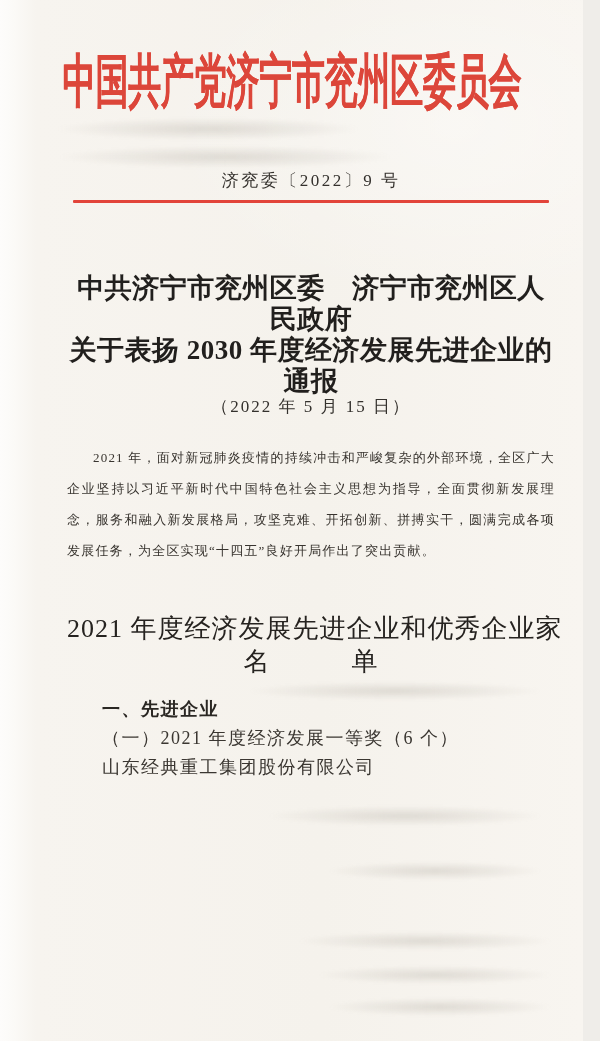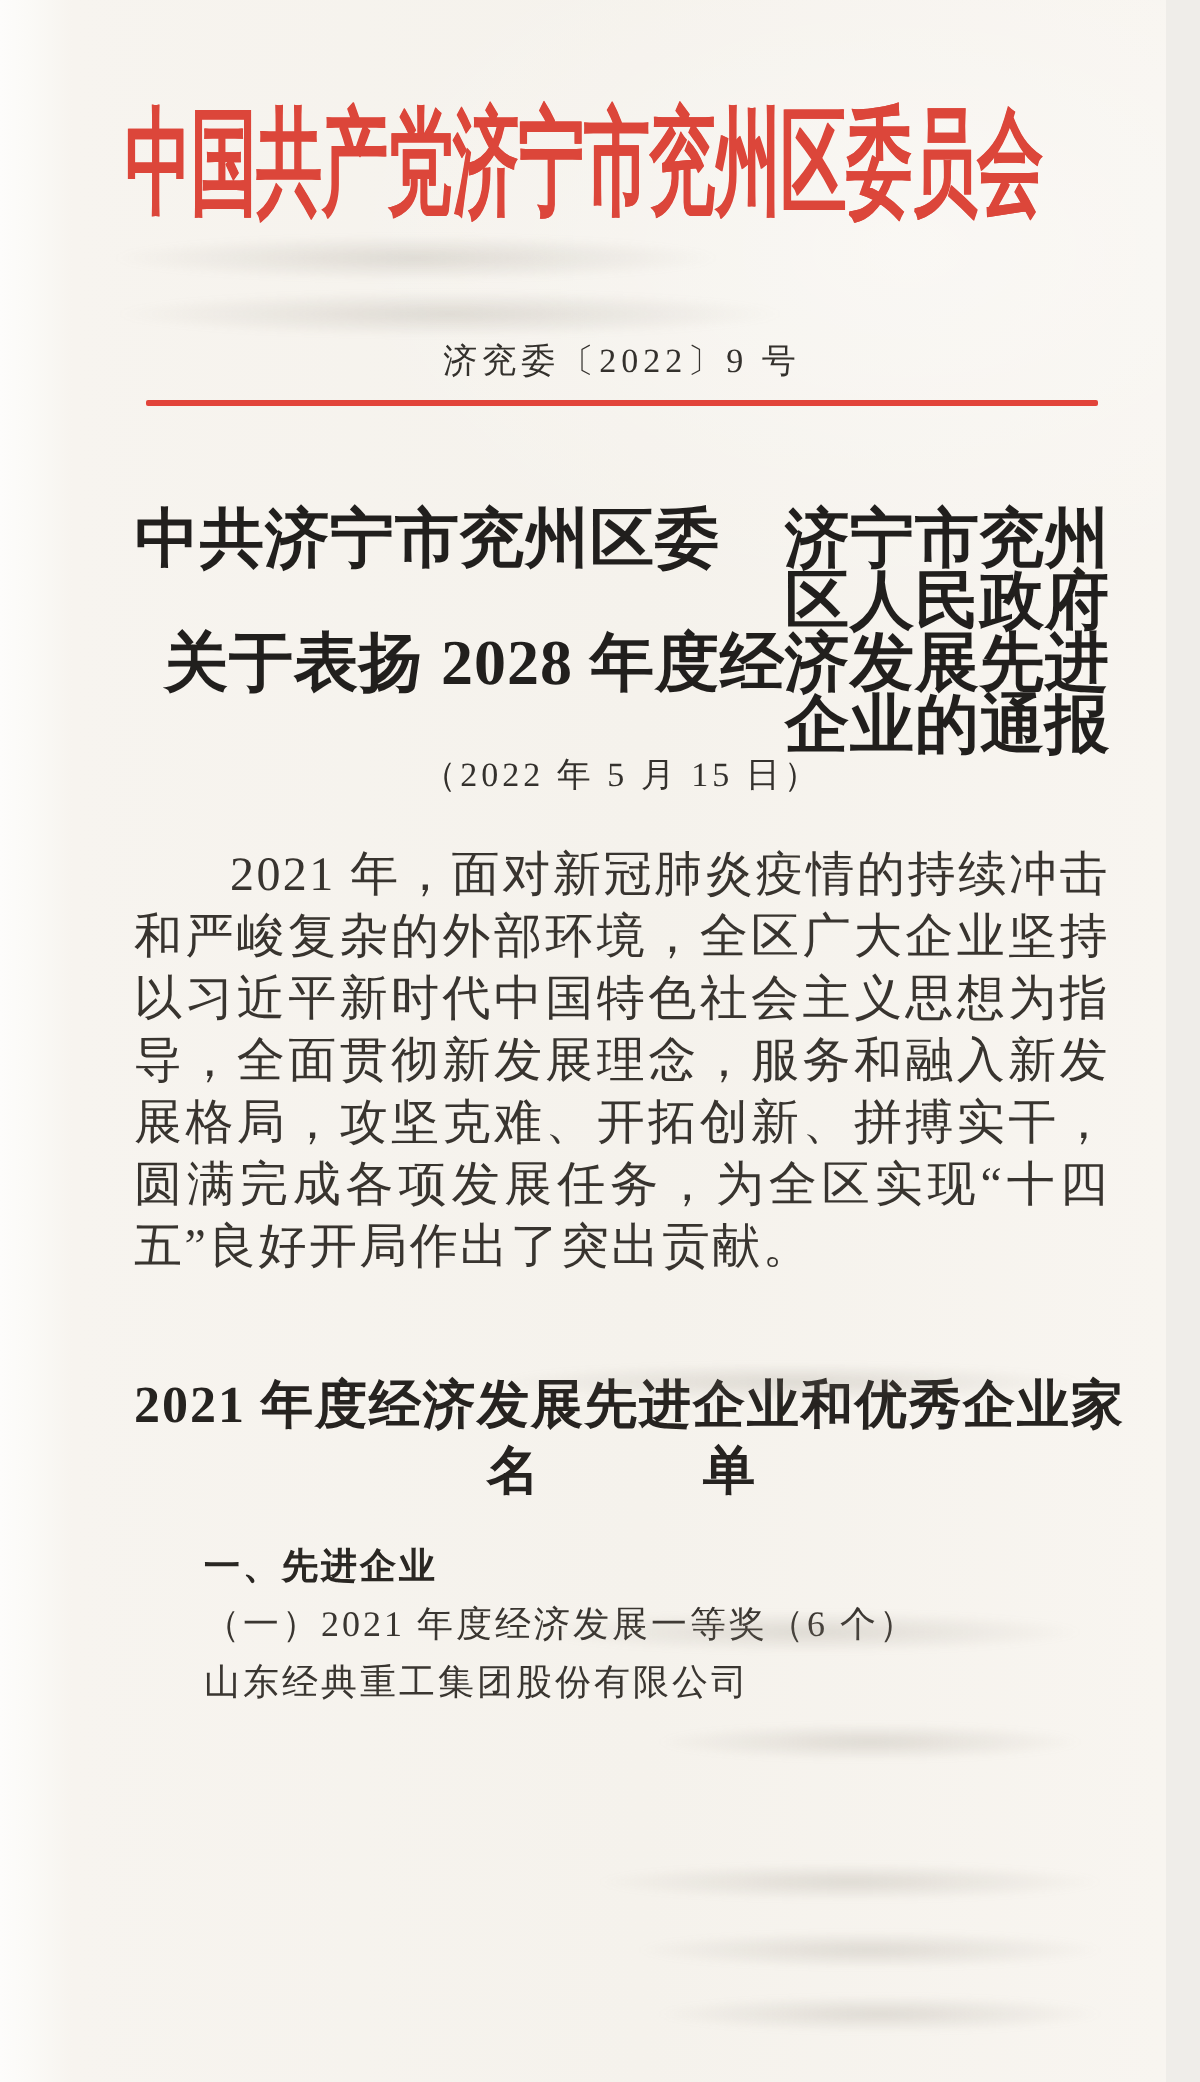--- a/index.html
+++ b/index.html
@@ -45,49 +45,49 @@
     color: #34312d;
   }
   .red-rule {
     width: 476px;
     height: 3px;
     margin: 8px auto 0;
     background: #e2443a;
     border-radius: 1px;
   }
   .doc-title {
-    margin-top: 51px;
-    text-align: right;
-    font-size: 32px;
+    margin-top: 70px;
+    text-align: center;
+    font-size: 27px;
     font-weight: bold;
     line-height: 31px;
     letter-spacing: 0.5px;
     color: #211f1d;
   }
   .doc-date {
     text-align: center;
     font-size: 17px;
     line-height: 19px;
     letter-spacing: 2px;
     color: #34312d;
   }
   .body-block { margin-top: 26px; }
   .body-para {
-    font-size: 24px;
+    font-size: 13px;
     line-height: 31px;
     letter-spacing: 1.2px;
     text-align: justify;
     text-indent: 2em;
     color: #38342f;
   }
   .roster-title {
     margin-top: 46px;
     text-align: center;
     font-size: 26px;
-    font-weight: bold;
+    font-weight: normal;
     line-height: 33px;
     letter-spacing: 1px;
     color: #262320;
     white-space: nowrap;
   }
   .section { margin-top: 17px; padding-left: 35px; }
   .sec-line {
     font-size: 18px;
     line-height: 29px;
     letter-spacing: 1.5px;
@@ -110,21 +110,21 @@
   <div class="org-header">中国共产党济宁市兖州区委员会</div>
 
   <div class="flow">
 
     <div class="doc-number">济兖委〔2022〕9 号</div>
 
     <div class="red-rule"></div>
 
     <div class="doc-title">
       <div>中共济宁市兖州区委　济宁市兖州区人民政府</div>
-      <div>关于表扬 2028 年度经济发展先进企业的通报</div>
+      <div>关于表扬 2030 年度经济发展先进企业的通报</div>
     </div>
 
     <div class="doc-date">（2022 年 5 月 15 日）</div>
 
     <div class="body-block">
       <p class="body-para">2021 年，面对新冠肺炎疫情的持续冲击和严峻复杂的外部环境，全区广大企业坚持以习近平新时代中国特色社会主义思想为指导，全面贯彻新发展理念，服务和融入新发展格局，攻坚克难、开拓创新、拼搏实干，圆满完成各项发展任务，为全区实现“十四五”良好开局作出了突出贡献。</p>
     </div>
 
     <div class="roster-title">
       <div>2021 年度经济发展先进企业和优秀企业家</div>

